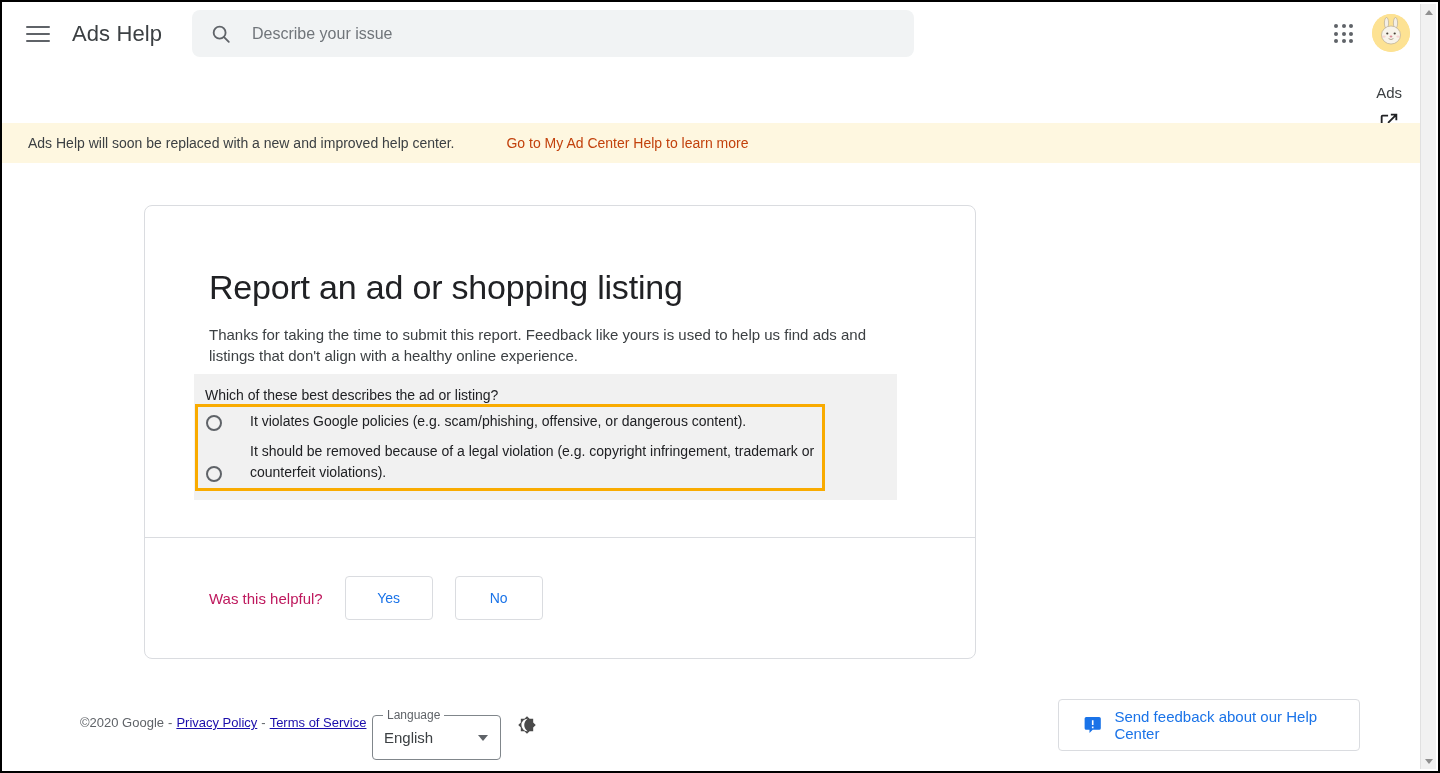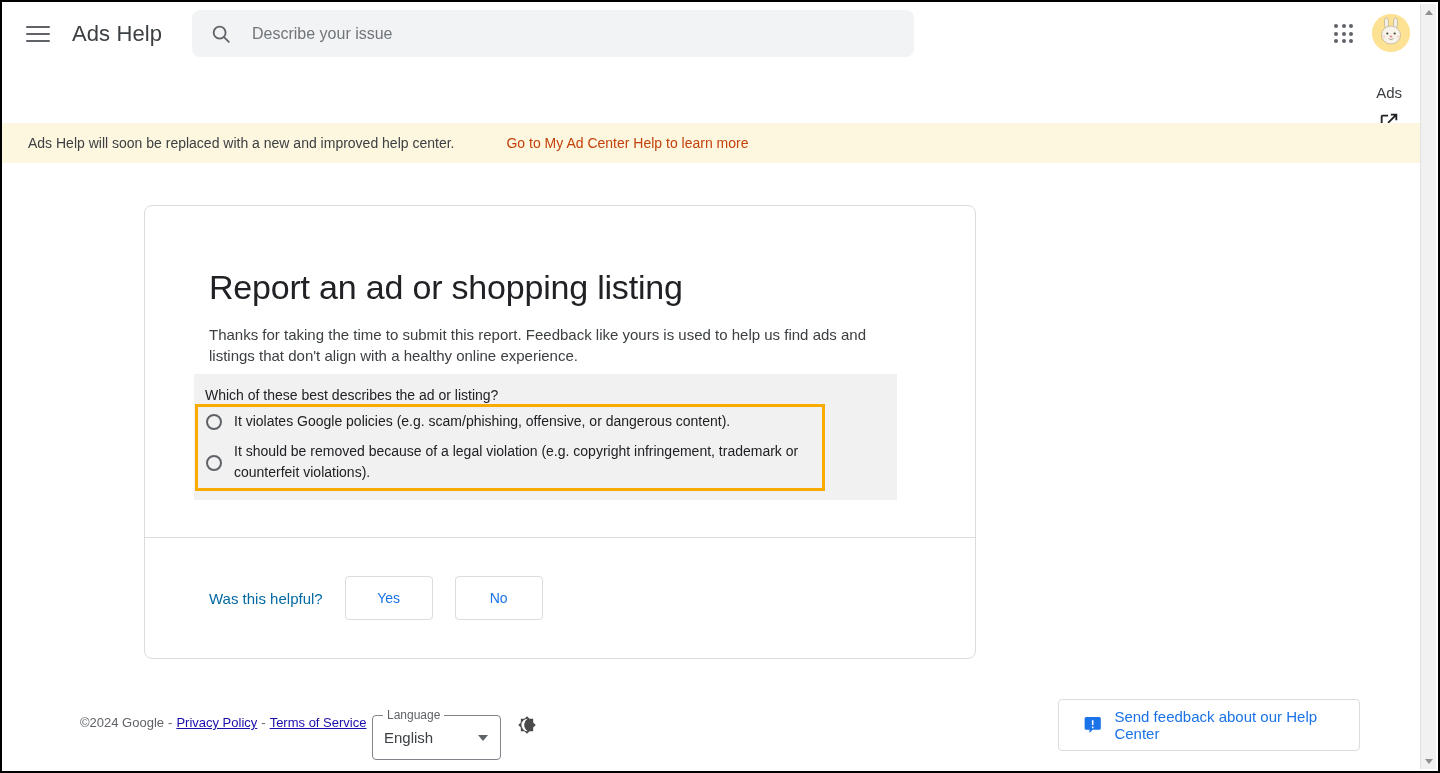--- a/index.html
+++ b/index.html
@@ -111,41 +111,41 @@
     width: 630px; height: 87px;
     border: 3px solid #f9ab00;
     background: transparent;
     pointer-events: none;
   }
   .radios {
     position: absolute; left: 204px; top: 409px;
     width: 615px;
   }
   .radio-row {
-    display: flex; align-items: center; gap: 12px;
+    display: flex; align-items: flex-end; gap: 28px;
     margin-bottom: 10px; cursor: pointer;
   }
   .radio-circle {
     flex: 0 0 auto; width: 16px; height: 16px; margin-top: 2px;
     border: 2px solid #5f6368; border-radius: 50%;
     background: transparent;
   }
   .radio-label {
     font-size: 14px; color: #202124; line-height: 1.45;
   }
 
   .divider {
     position: absolute; left: 0; top: 331px; width: 100%; height: 1px;
     background: #dadce0;
   }
   .helpful-row {
     position: absolute; left: 64px; top: 370px;
     display: flex; align-items: center; gap: 22px;
   }
-  .helpful-label { font-size: 15px; color: #0369a1; text-align: right; }
+  .helpful-label { font-size: 15px; color: #be185d; text-align: right; }
   .hbtn {
     min-width: 88px; height: 44px;
     border: 1px solid #dadce0; border-radius: 4px;
     background: #fff; color: #1a73e8;
     font-size: 14px; font-family: "Liberation Sans", sans-serif;
     cursor: pointer;
     display: flex; align-items: center; justify-content: center;
   }
 
   
@@ -303,21 +303,21 @@
     </div>
     <div class="radio-row">
       <span class="radio-circle"></span>
       <span class="radio-label">It should be removed because of a legal violation (e.g. copyright infringement, trademark or counterfeit violations).</span>
     </div>
   </div>
 
   <div class="highlight-box"></div>
 
   <div class="footer-left">
-    <span>©2024 Google</span>
+    <span>©2020 Google</span>
     <span class="footer-sep">-</span>
     <a href="#">Privacy Policy</a>
     <span class="footer-sep">-</span>
     <a href="#">Terms of Service</a>
   </div>
 
   <div class="lang-select">
     <span class="lang-legend">Language</span>
     <span class="lang-value">English</span>
     <span class="lang-caret"></span>

